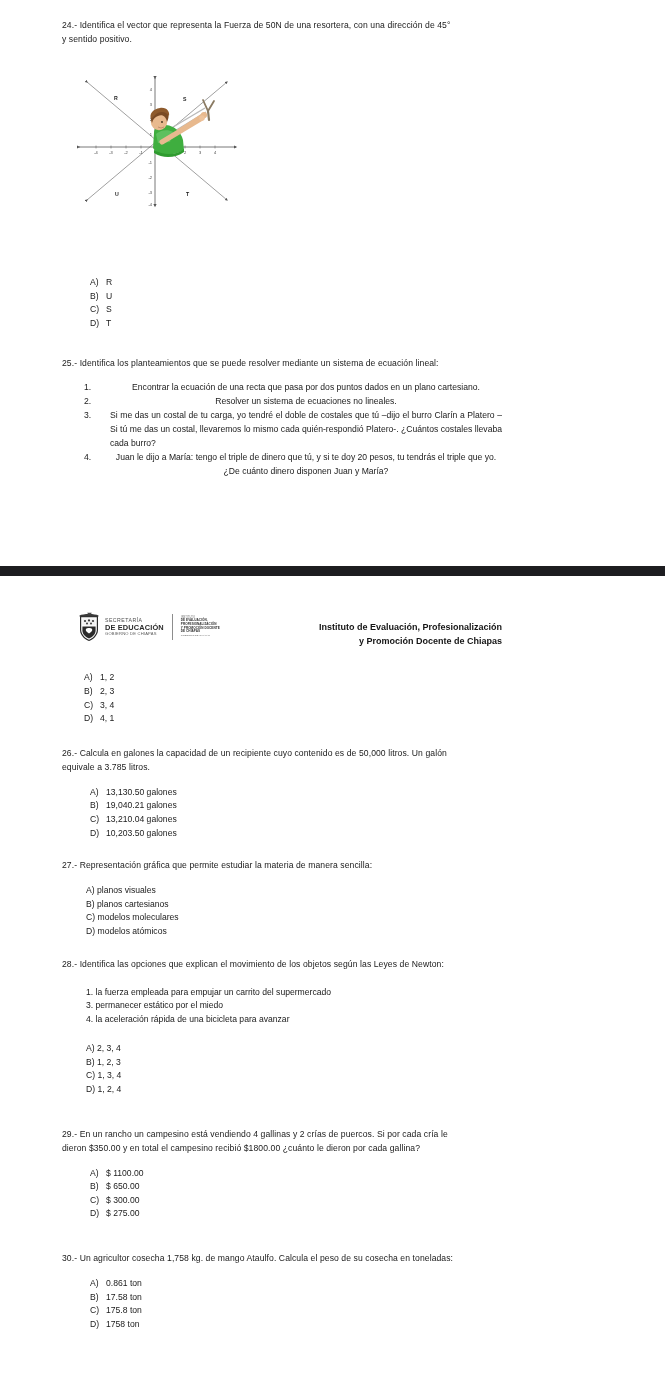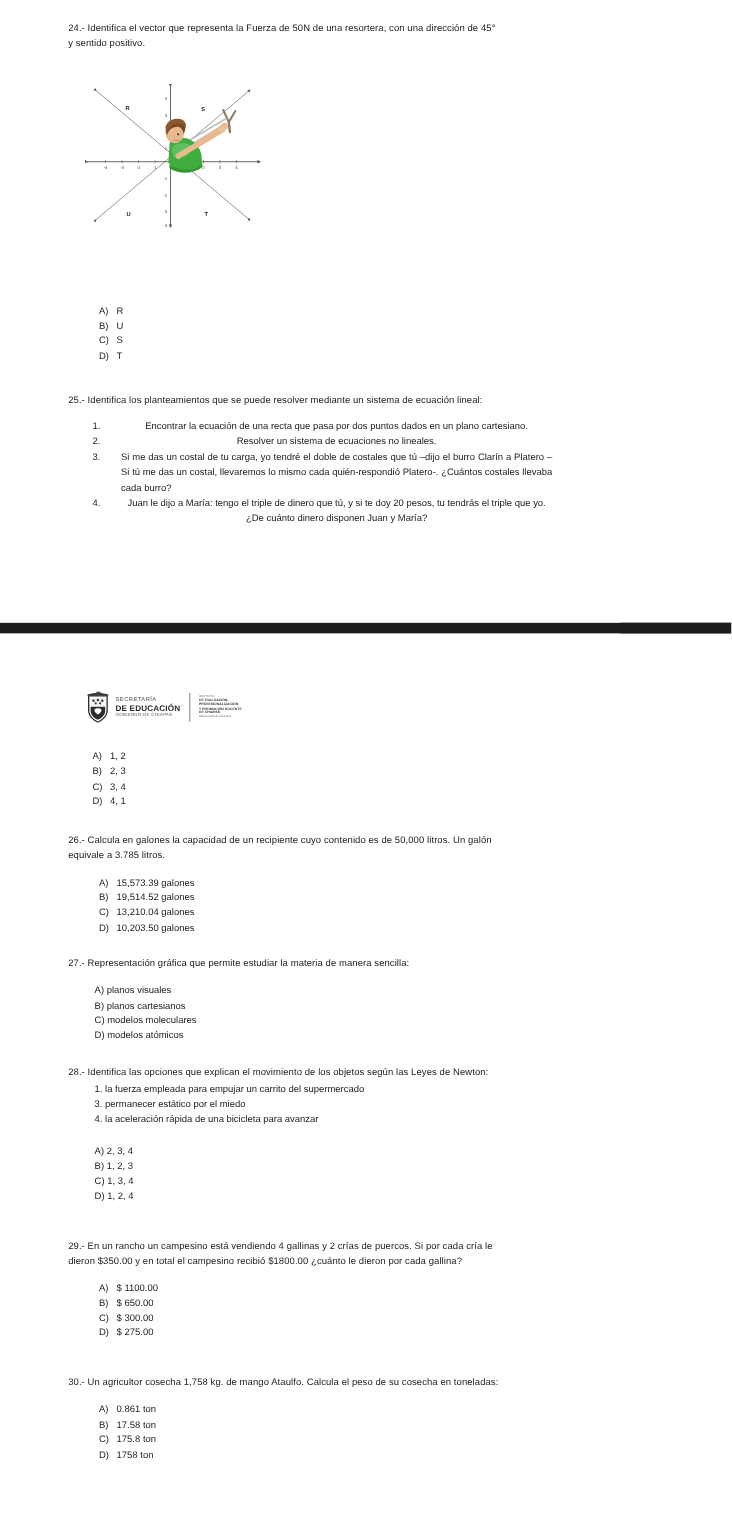--- a/index.html
+++ b/index.html
@@ -98,21 +98,21 @@
     width: 100%;
     height: 10px;
     background: #1d1d20;
   }
 
   
   .page2-header {
     display: flex;
     align-items: flex-start;
     justify-content: space-between;
-    padding: 52px 62px 0 78px;
+    padding: 36px 62px 0 78px;
   }
   .logo-cluster {
     display: flex;
     align-items: center;
     gap: 5px;
     filter: grayscale(1);
   }
   .logo-shield {
     width: 22px;
     height: 30px;
@@ -357,20 +357,24 @@
       <div class="logo2-text-block">
         <span class="logo2-tiny">INSTITUTO</span>
         <span class="logo2-bold">DE EVALUACIÓN,</span>
         <span class="logo2-bold">PROFESIONALIZACIÓN</span>
         <span class="logo2-bold">Y PROMOCIÓN DOCENTE</span>
         <span class="logo2-bold">DE CHIAPAS</span>
         <span class="logo2-foot">GOBIERNO DE CHIAPAS</span>
       </div>
     </div>
 
+    <div class="inst-title">
+      <span>Instituto de Evaluación, Profesionalización</span><br>
+      <span>y Promoción Docente de Chiapas</span>
+    </div>
   </div>
 
   <div class="p2-content">
 
     <ul class="opts opts-indent-22" style="margin-top:23px;">
       <li class="opt-row">
         <span class="opt-letter">A)</span>
         <span class="opt-text">1, 2</span>
       </li>
       <li class="opt-row">
@@ -388,25 +392,25 @@
     </ul>
 
     <div class="q-block" style="margin-top:20px;">
       <p class="q-stem">
         <span>26.- Calcula en galones la capacidad de un recipiente cuyo contenido es de 50,000 litros. Un galón</span><br>
         <span>equivale a 3.785 litros.</span>
       </p>
       <ul class="opts opts-indent-28" style="margin-top:12px;">
         <li class="opt-row">
           <span class="opt-letter">A)</span>
-          <span class="opt-text">15,573.39 galones</span>
+          <span class="opt-text">13,130.50 galones</span>
         </li>
         <li class="opt-row">
           <span class="opt-letter">B)</span>
-          <span class="opt-text">19,514.52 galones</span>
+          <span class="opt-text">19,040.21 galones</span>
         </li>
         <li class="opt-row">
           <span class="opt-letter">C)</span>
           <span class="opt-text">13,210.04 galones</span>
         </li>
         <li class="opt-row">
           <span class="opt-letter">D)</span>
           <span class="opt-text">10,203.50 galones</span>
         </li>
       </ul>
@@ -425,21 +429,21 @@
           <span class="opt-text"><span>C)</span> <span>modelos moleculares</span></span>
         </li>
         <li class="opt-row">
           <span class="opt-text"><span>D)</span> <span>modelos atómicos</span></span>
         </li>
       </ul>
     </div>
 
     <div class="q-block" style="margin-top:18px;">
       <p class="q-stem">28.- Identifica las opciones que explican el movimiento de los objetos según las Leyes de Newton:</p>
-      <ul class="opts opts-indent-24" style="margin-top:3px;">
+      <ul class="opts opts-indent-24" style="margin-top:15px;">
         <li class="opt-row">
           <span class="opt-text">1. la fuerza empleada para empujar un carrito del supermercado</span>
         </li>
         <li class="opt-row">
           <span class="opt-text">3. permanecer estático por el miedo</span>
         </li>
         <li class="opt-row">
           <span class="opt-text">4. la aceleración rápida de una bicicleta para avanzar</span>
         </li>
       </ul>

